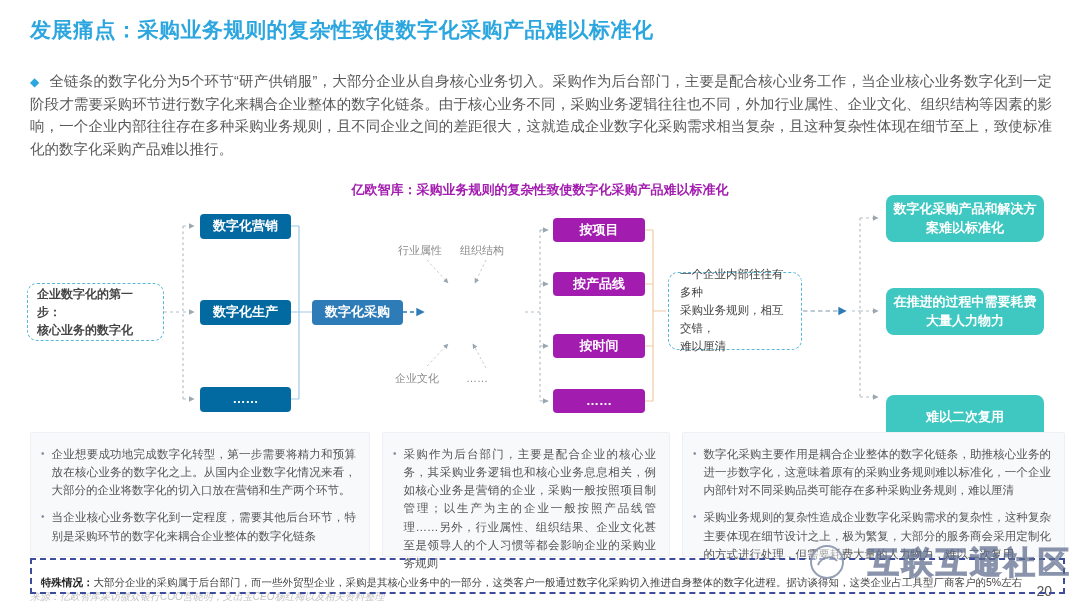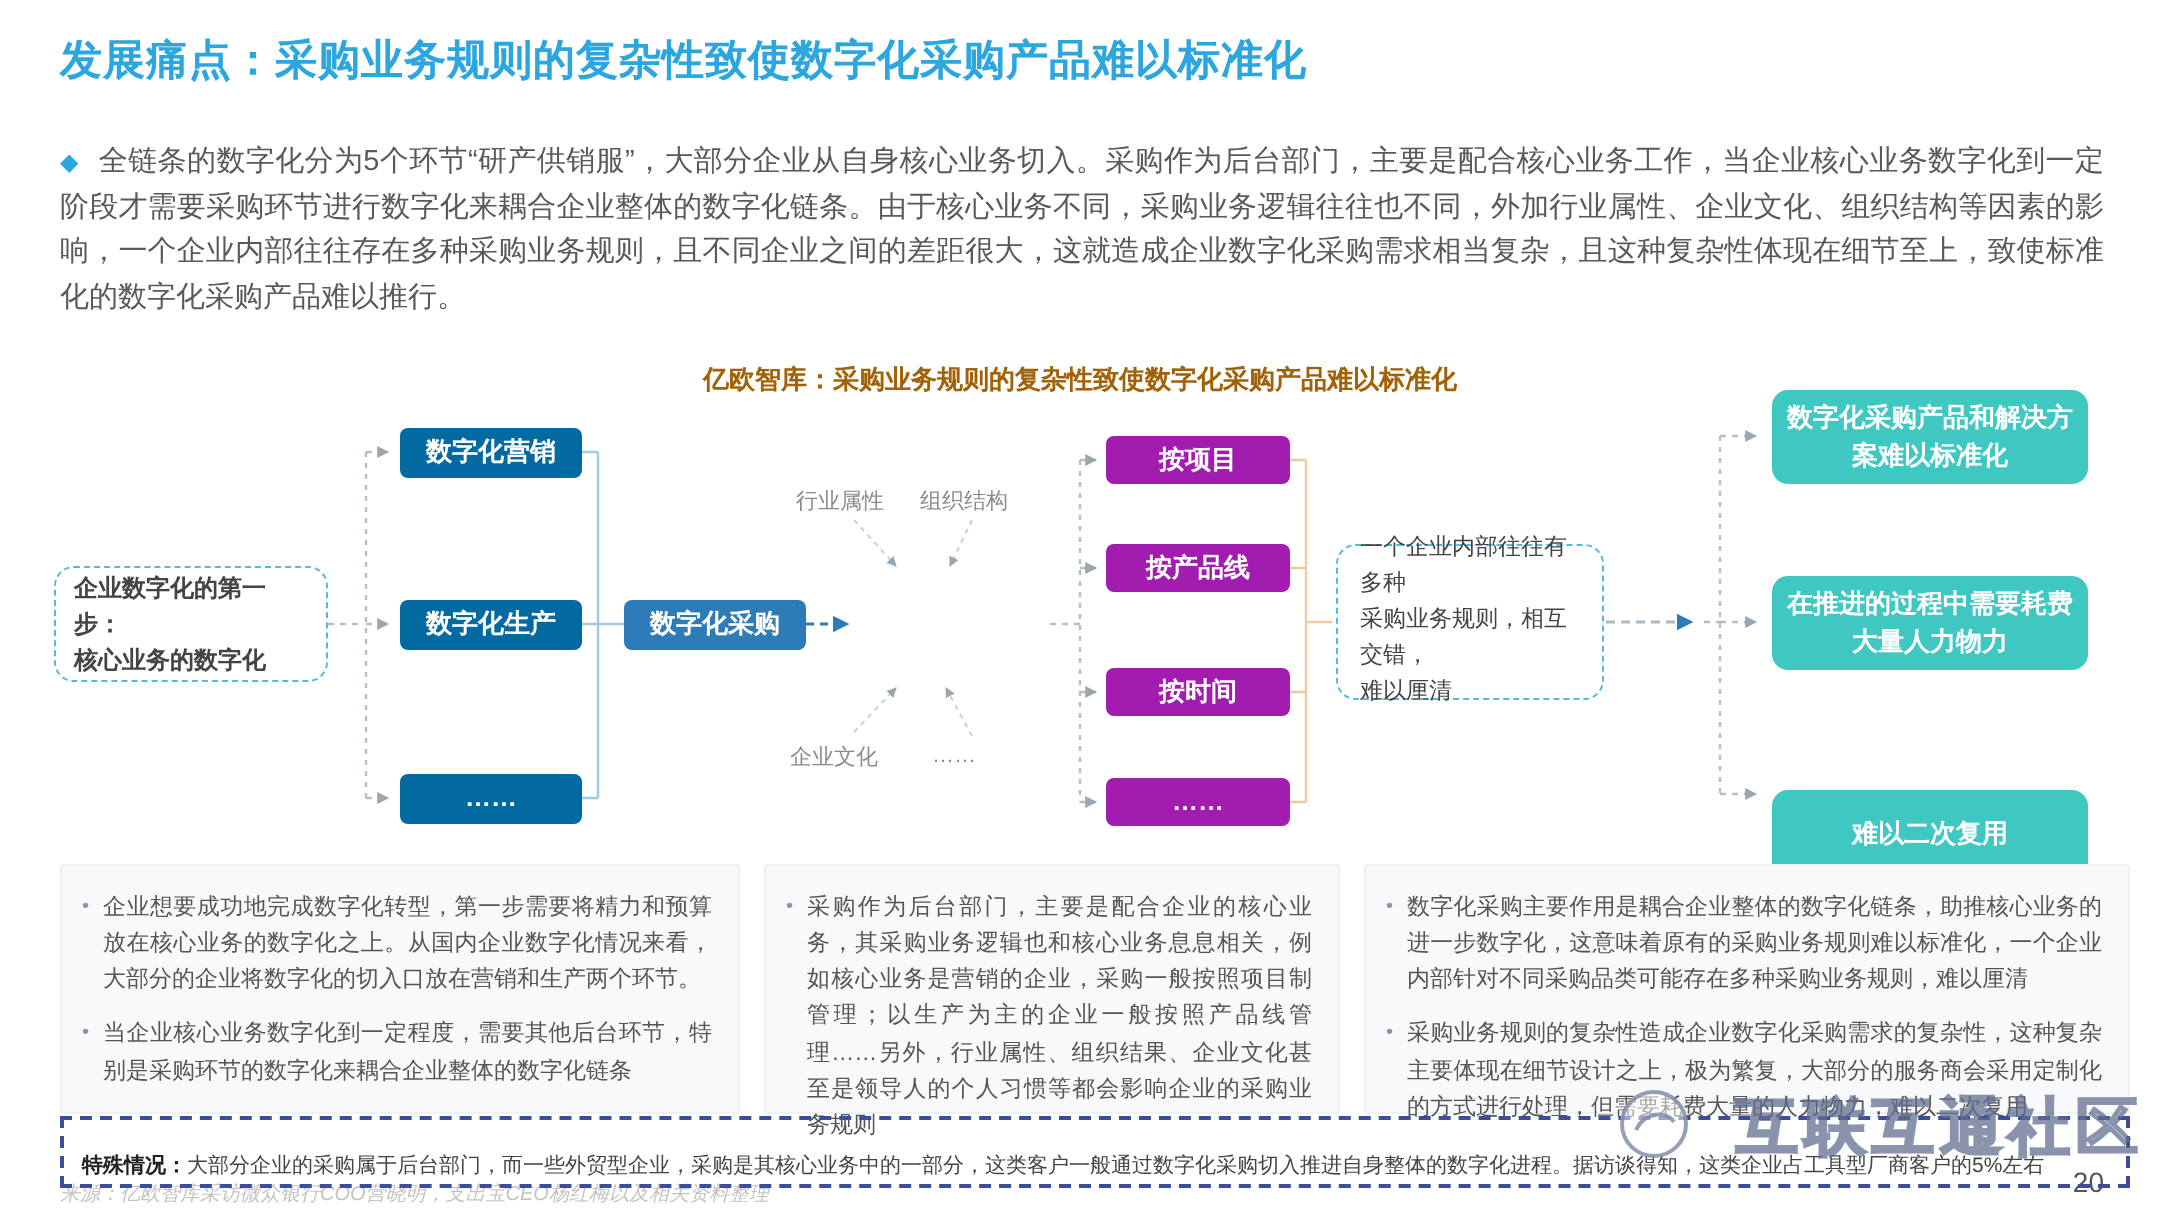--- a/index.html
+++ b/index.html
@@ -8,21 +8,21 @@
   .page { position:relative; width:1080px; height:608px; overflow:hidden; background:#fff; }
 
   .slide-title { position:absolute; left:30px; top:16px; font-size:21px; font-weight:bold; color:#2ca6df; letter-spacing:0.5px; }
 
   .brand { position:absolute; right:18px; top:16px; display:flex; align-items:center; gap:5px; }
   .brand-text { font-size:18px; color:#4a4a4a; font-weight:500; letter-spacing:1px; }
 
   .intro { position:absolute; left:30px; top:70px; width:1022px; font-size:14.5px; color:#595959; line-height:1.56; text-align:justify; }
   .intro .diamond { color:#2ca6df; font-size:12px; margin-right:10px; }
 
-  .fig-title { position:absolute; left:0; top:181px; width:1080px; text-align:center; font-size:13px; font-weight:bold; color:#a16207; }
+  .fig-title { position:absolute; left:0; top:181px; width:1080px; text-align:center; font-size:13px; font-weight:bold; color:#a21caf; }
 
   svg.connectors { position:absolute; left:0; top:0; z-index:1; pointer-events:none; }
 
   .flow-box { position:absolute; display:flex; align-items:center; justify-content:center; color:#fff; font-weight:bold; font-size:13px; border-radius:4px; text-align:center; z-index:2; white-space:pre-line; line-height:1.4; }
   .b-blue { background:#0369a1; }
   .b-dark { background:#2e7cb7; }
   .b-orange { background:#a21caf; }
   .b-teal { background:#3fc8c1; border-radius:8px; }
 
   .dashed-box { position:absolute; border:1.6px dashed #58b8d9; border-radius:10px; background:#fff; color:#444; z-index:2; white-space:pre-line; display:flex; align-items:center; }

